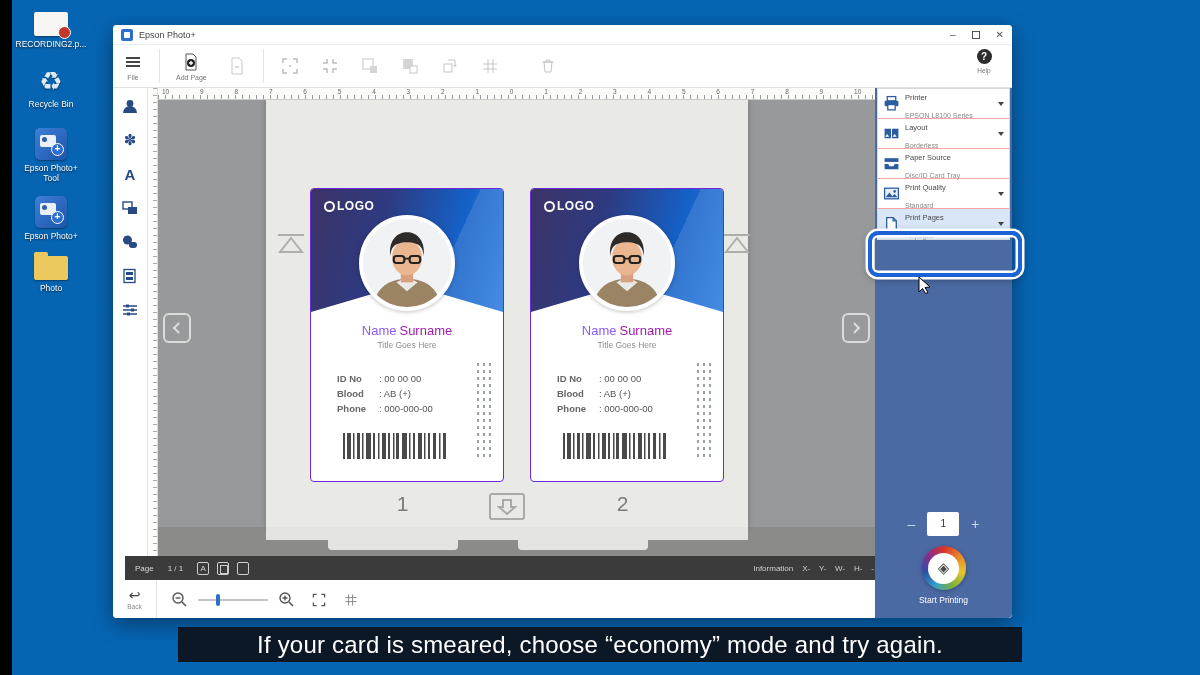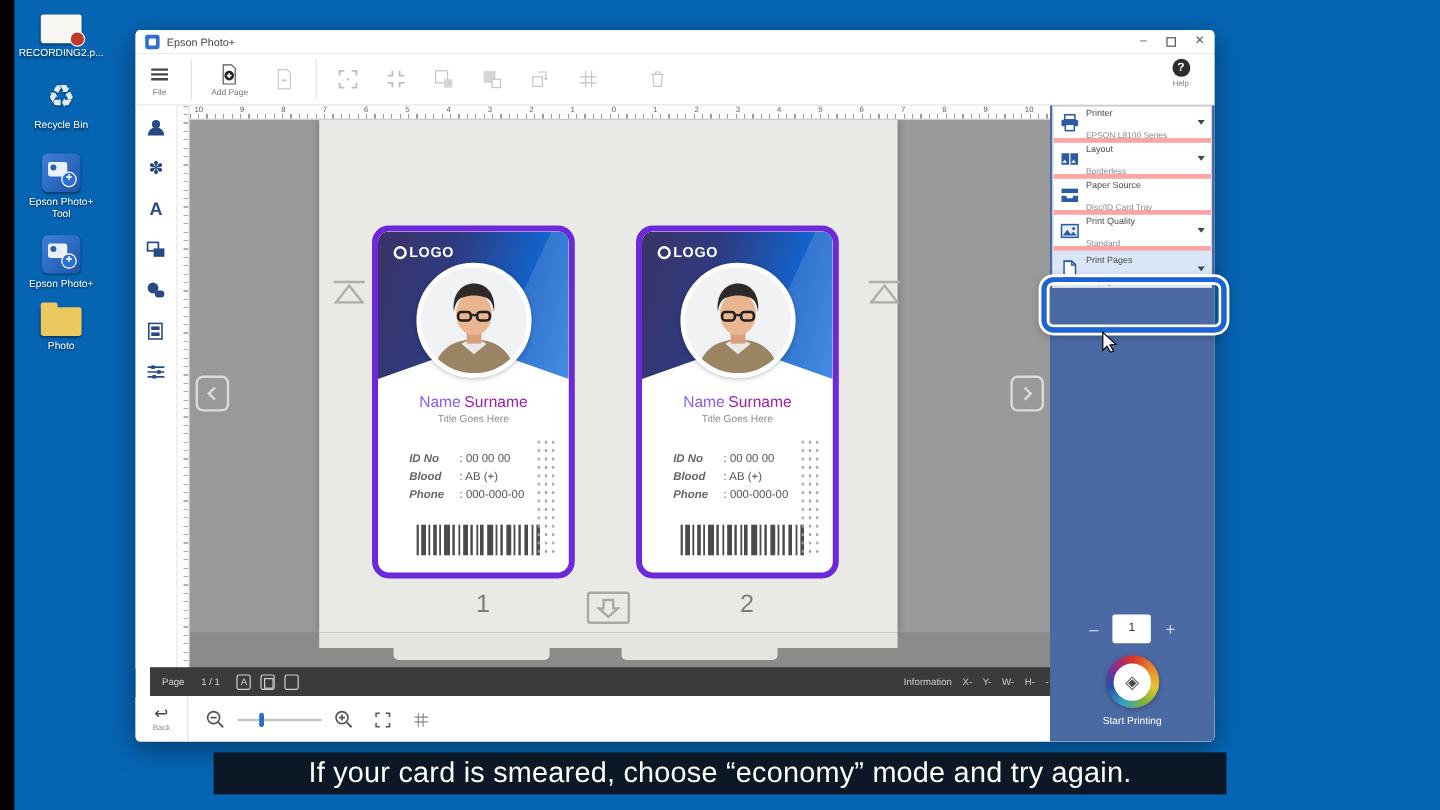--- a/index.html
+++ b/index.html
@@ -55,35 +55,35 @@
 
   
   .canvas { position:absolute; left:45px; top:75px; width:717px; height:457px; background:#98999a; overflow:hidden; }
   .canvas-bottom { position:absolute; left:0; top:427px; width:717px; height:30px; background:#8b8c89; }
   .tray { position:absolute; left:108px; top:0; width:482px; height:427px; background:#e9e9e6; box-shadow:0 0 6px rgba(0,0,0,.25); }
   .tray-foot { position:absolute; left:108px; top:427px; width:482px; height:13px; background:#e4e4e1; }
   .tray-tab { position:absolute; top:440px; height:10px; background:#e4e4e1; border-radius:0 0 4px 4px; }
   .tray-tab.a { left:170px; width:130px; } .tray-tab.b { left:360px; width:130px; }
 
   
-  .card { position:absolute; top:88px; width:169px; height:294px; background:#fff; border:5px solid #6d28d9; border-radius:14px; overflow:hidden; cursor:pointer; }
+  .card { position:absolute; top:88px; width:194px; height:294px; background:#fff; border:1px solid #6d28d9; border-radius:4px; overflow:hidden; cursor:pointer; }
   .card.c1 { left:152px; } .card.c2 { left:372px; }
   .card-header { position:absolute; left:0; top:0; width:100%; height:128px;
     background:linear-gradient(105deg,#3c3366 0%,#2e3a80 35%,#1560c6 70%,#2b7de0 100%);
     clip-path:polygon(0 0,100% 0,100% 96%,50% 74%,0 96%); }
   .card-header:after { content:""; position:absolute; right:0; top:0; width:40%; height:100%; background:linear-gradient(115deg,transparent 40%,rgba(255,255,255,.12) 40%); }
   .logo-row { position:absolute; left:13px; top:10px; display:flex; align-items:center; color:#fff; z-index:2;}
   .logo-circle { width:11px; height:11px; border:2px solid #fff; border-radius:50%; margin-right:2px; }
   .logo-text { font-size:12px; font-weight:bold; letter-spacing:.5px; }
   .photo-wrap { position:absolute; left:50%; top:26px; transform:translateX(-50%); width:96px; height:96px; border-radius:50%; background:#eef0f2; border:4px solid #fff; box-shadow:0 1px 4px rgba(0,0,0,.25); overflow:hidden; z-index:3;}
   .name-line { position:absolute; left:0; top:134px; width:100%; text-align:center; font-size:13px; }
   .name-first { font-weight:normal; color:#8b5cf6; } .name-last { color:#a21caf; margin-left:3px; }
   .title-line { position:absolute; left:0; top:151px; width:100%; text-align:center; font-size:8.5px; color:#8e8e8e; }
   .fields { position:absolute; left:26px; top:182px; font-size:9.5px; color:#5c5c5c; line-height:15px; }
-  .frow { display:flex; } .fk { width:42px; font-weight:bold; color:#666;font-style:italic; } .fv { color:#555; }
+  .frow { display:flex; } .fk { width:42px; font-weight:bold; color:#666; } .fv { color:#555; }
   .barcode { position:absolute; left:32px; top:244px; }
   .dots { position:absolute; right:11px; top:172px; width:17px; height:96px;
     background-image:radial-gradient(#9aa2ab 1px,transparent 1.2px); background-size:6px 7px; }
 
   .page-num { position:absolute; top:392px; width:185px; text-align:center; font-size:21px; color:#7c7c7a; }
   .page-num.p1 { left:152px; } .page-num.p2 { left:372px; }
   .feed-btn { position:absolute; left:331px; top:393px; width:36px; height:27px; border:2px solid #a9a9a6; border-radius:3px; display:flex; align-items:center; justify-content:center; cursor:pointer; }
   .tri-mark { position:absolute; top:130px; width:30px; height:25px; }
   .tri-mark.l { left:118px; } .tri-mark.r { left:564px; }
   .chev { position:absolute; top:213px; width:28px; height:30px; border:2px solid rgba(230,230,228,.85); border-radius:6px; cursor:pointer; display:flex; align-items:center; justify-content:center; }
@@ -105,21 +105,21 @@
   .back-glyph { font-family:"DejaVu Sans",sans-serif; font-size:14px; color:#444; line-height:13px; }
   .back-lbl { font-size:6.5px; color:#888; margin-top:1px; }
   .zoom-cluster { display:flex; align-items:center; margin-left:14px; gap:10px; }
   .slider { position:relative; width:70px; height:2px; background:#c3c3c3; border-radius:2px; }
   .slider .thumb { position:absolute; left:18px; top:-5px; width:4px; height:12px; background:#2a6fd0; border-radius:2px; cursor:pointer; }
   .testprint { margin-left:auto; margin-right:32px; width:66px; height:20px; background:#2c63b0; border-radius:10px; color:#fff; font-size:8.5px; text-align:center; line-height:20px; cursor:pointer; box-shadow:0 1px 2px rgba(0,0,0,.25); }
 
   
   .sidebar { position:absolute; left:762px; top:63px; width:137px; height:530px; background:#4b69a3; border-radius:0 0 4px 0; }
   .panel { position:absolute; left:2px; top:0; width:133px; background:#fff; border:1px solid #d8d8d8; }
-  .srow { height:30px; display:flex; align-items:center; padding:0 5px; border-bottom:4px solid #fca5a5; cursor:pointer; position:relative; }
+  .srow { height:30px; display:flex; align-items:center; padding:0 5px; border-bottom:1px solid #fca5a5; cursor:pointer; position:relative; }
   .srow:last-child { border-bottom:none; }
   .srow.hovered { background:#d8e6f7; }
   .sicon { width:17px; height:17px; flex:0 0 17px; margin-right:5px; }
   .stext { flex:1; overflow:hidden; }
   .slabel { font-size:7.5px; color:#4a4a4a; line-height:9px; white-space:nowrap; }
   .svalue { font-size:7px; color:#8a8a8a; line-height:9px; white-space:nowrap; }
   .schev { width:0; height:0; border-left:3.5px solid transparent; border-right:3.5px solid transparent; border-top:4.5px solid #444; margin-left:3px; }
 
   .stepper { position:absolute; left:0; top:424px; width:137px; display:flex; align-items:center; justify-content:center; gap:12px; }
   .step-btn { color:#cfd9ec; font-size:14px; cursor:pointer; line-height:14px; }

